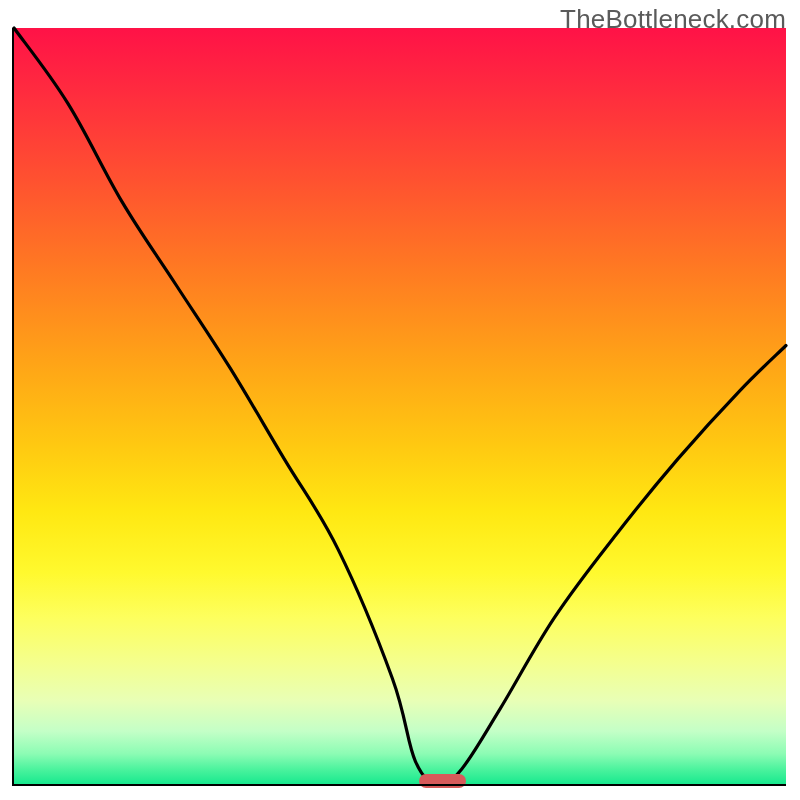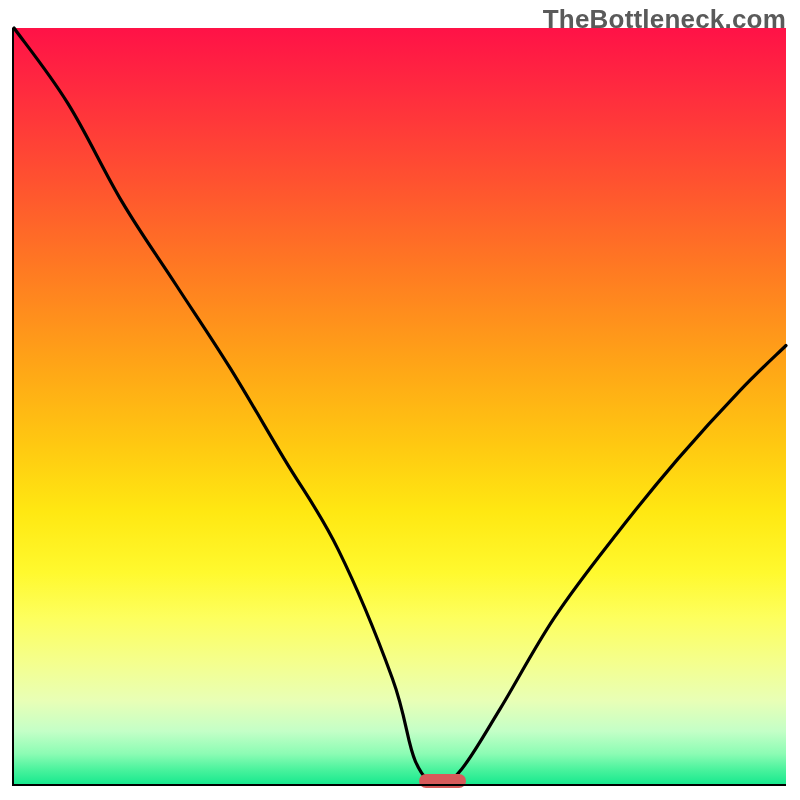--- a/index.html
+++ b/index.html
@@ -61,21 +61,21 @@
     width: 774px;
     height: 2px;
     background: #000;
   }
   .watermark {
     position: absolute;
     top: 4px;
     right: 14px;
     font-family: Arial, Helvetica, sans-serif;
     font-size: 26px;
-    font-weight: 700;
+    font-weight: 400;
     color: #5a5a5a;
     letter-spacing: 0.2px;
     text-align: center;
   }
   .bottom-marker {
     position: absolute;
     width: 48px;
     height: 14px;
     border-radius: 7px;
     background: #d85a5a;

